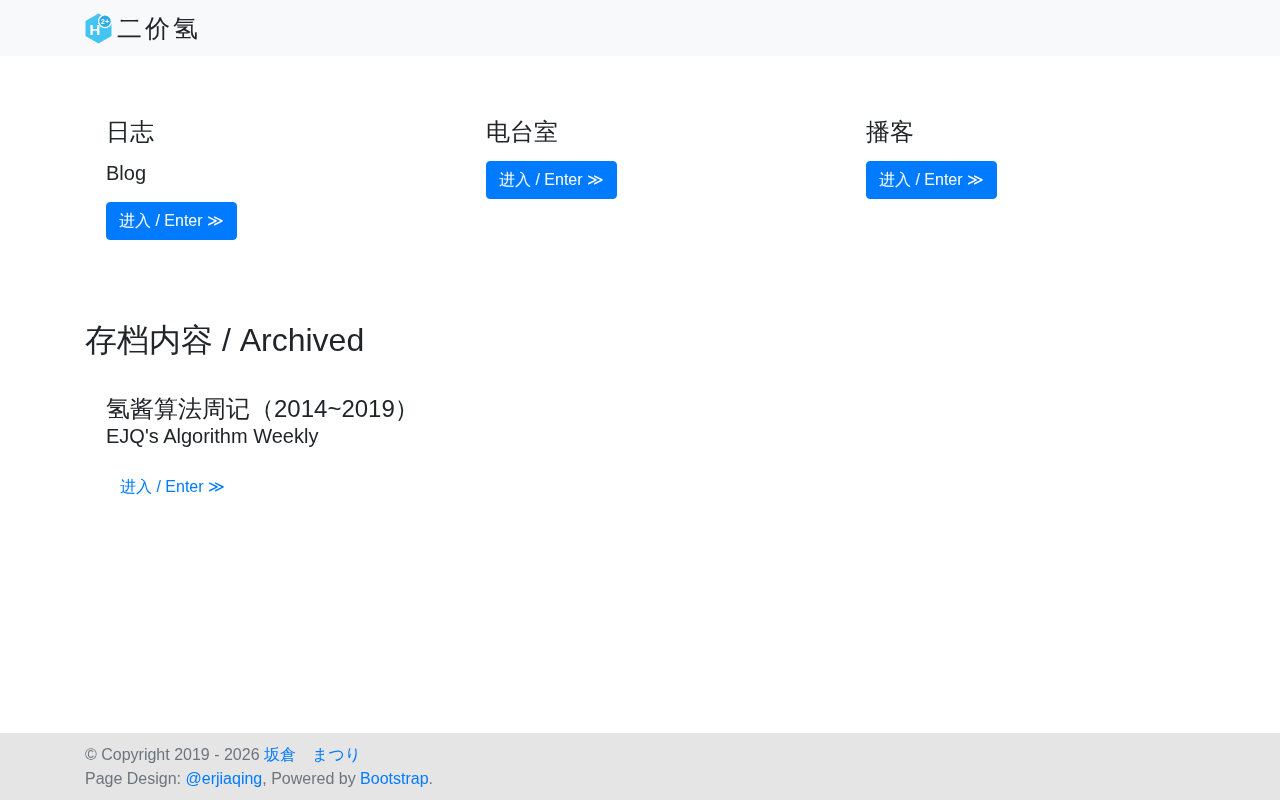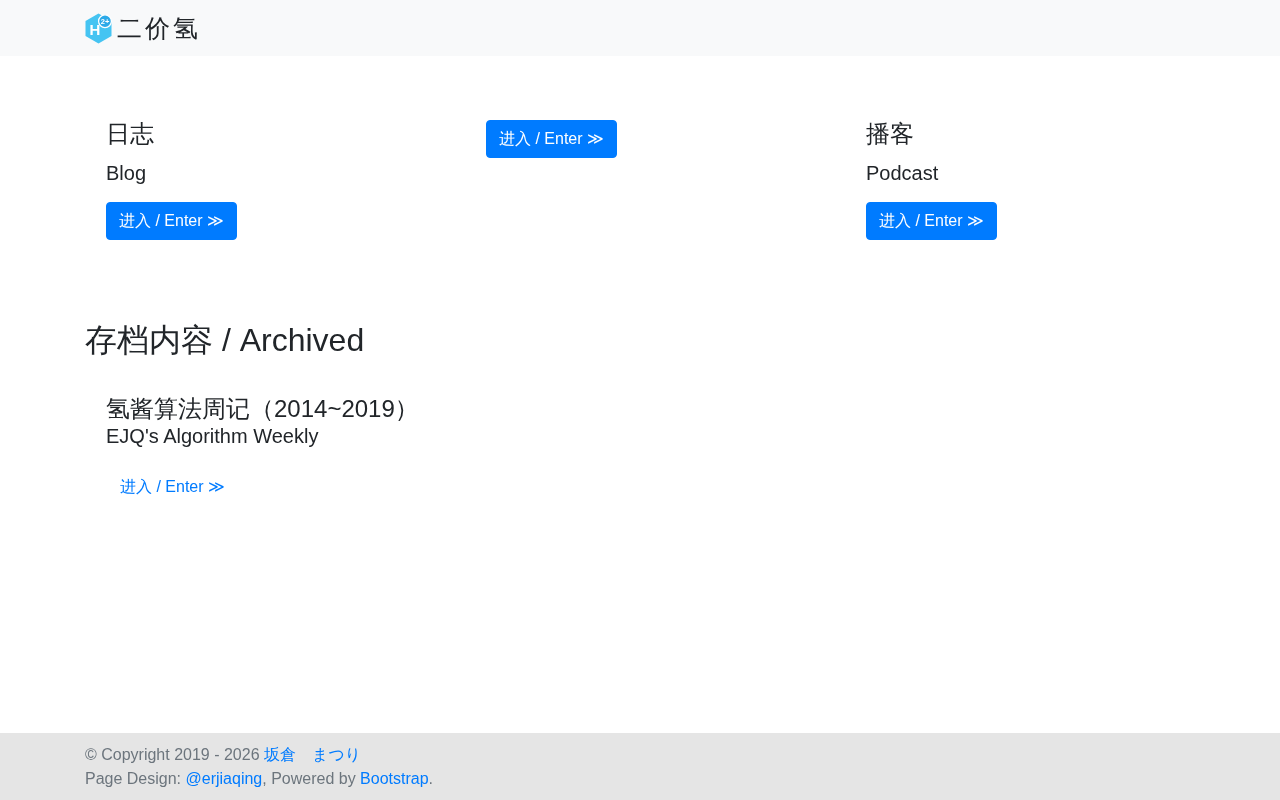--- a/index.html
+++ b/index.html
@@ -51,20 +51,21 @@
   }
   .portal-col {
     width: 380px;
     padding: 0 15px 0 36px;
   }
   .portal-col h4 {
     margin: 0 0 12px 0;
     font-size: 24px;
     font-weight: 500;
     line-height: 1.2;
+    font-family: Liberation Mono, monospace;
   }
   .portal-col h5 {
     margin: 1px 0 17px 0;
     font-size: 20px;
     font-weight: 500;
     line-height: 1.2;
   }
   .btn-primary {
     display: inline-block;
     background: #007bff;
@@ -144,25 +145,25 @@
 
 <main class="container">
 
   <div class="columns-row">
     <section class="portal-col">
       <h4>日志</h4>
       <h5>Blog</h5>
       <button class="btn-primary">进入 / Enter ≫</button>
     </section>
     <section class="portal-col">
+      <h4>电台室</h4>
       <button class="btn-primary">进入 / Enter ≫</button>
     </section>
     <section class="portal-col">
       <h4>播客</h4>
-      <h5>Podcast</h5>
       <button class="btn-primary">进入 / Enter ≫</button>
     </section>
   </div>
 
   <section class="archived">
     <h2>存档内容 / Archived</h2>
     <div class="archived-item">
       <h4>氢酱算法周记（2014~2019）</h4>
       <h5>EJQ's Algorithm Weekly</h5>
       <a class="enter-link">进入 / Enter ≫</a>

